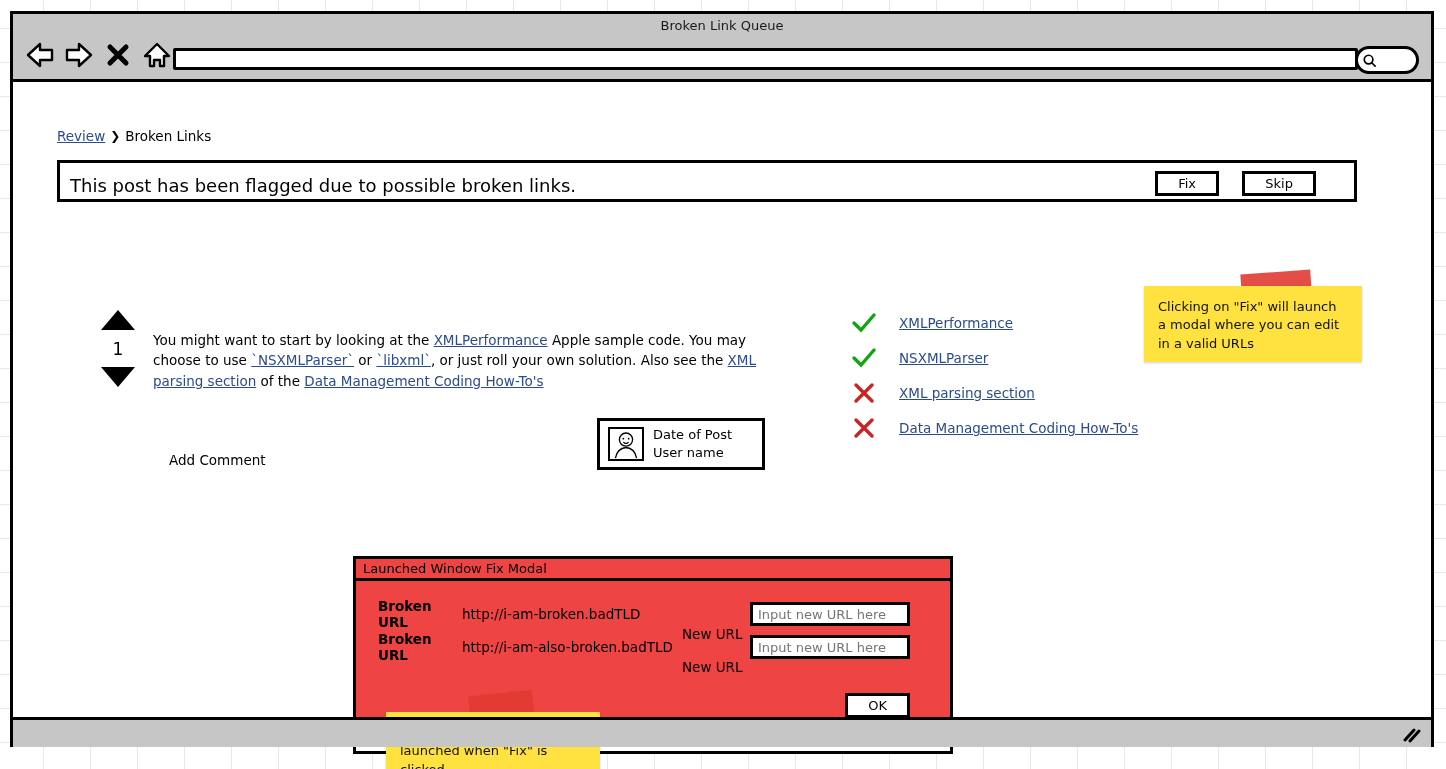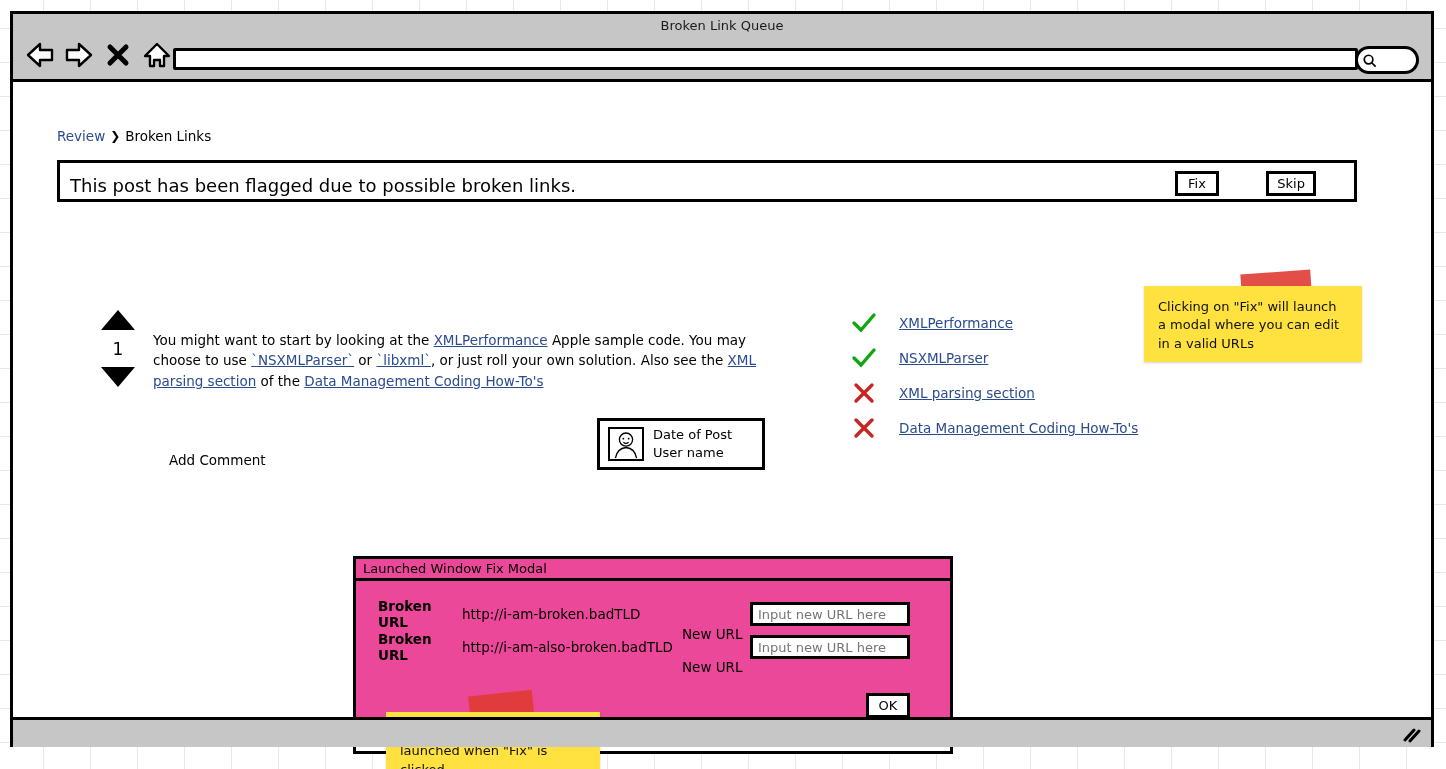--- a/index.html
+++ b/index.html
@@ -62,40 +62,40 @@
 
   
   #page { position:relative; height:665px; background:#fff; }
 
   #breadcrumb {
     position:absolute; left:44px; top:46px;
     font-size:13.5px; color:#000;
     display:flex; align-items:center; gap:5px;
   }
   #breadcrumb .crumb-link {
-    color:#2b4b8f; cursor:pointer;
+    color:#2b4b8f; text-decoration:underline; cursor:pointer;
   }
   #breadcrumb .sep { font-weight:bold; font-size:12px; }
 
   #flagbar {
     position:absolute; left:44px; top:78px;
     width:1300px; height:42px;
     border:3px solid #000; background:#fff;
   }
   #flagbar .msg {
     position:absolute; left:10px; top:12px;
     font-size:18px; color:#000;
   }
   .wfbtn {
     position:absolute; top:8px;
     min-width:44px; height:25px;
     border:3px solid #000; background:#fff;
     font-size:13px; font-family:"DejaVu Sans", sans-serif;
     display:flex; align-items:center; justify-content:center;
-    padding:0 8px; cursor:pointer;
+    padding:0 20px; cursor:pointer;
   }
   #fix-btn { right:135px; }
   #skip-btn { right:38px; }
 
   
   #votes {
     position:absolute; left:88px; top:228px;
     width:34px; text-align:center;
   }
   .tri-up, .tri-dn { width:0; height:0; margin:0 auto;
@@ -134,21 +134,21 @@
   .mark { width:26px; height:22px; flex:none; }
   .linkrow .lbl {
     font-size:13.5px; color:#2b4b8f;
     text-decoration:underline; cursor:pointer; white-space:nowrap;
   }
 
   
   #modal {
     position:absolute; left:340px; top:474px;
     width:600px; height:198px;
-    border:3px solid #000; background:#ec4899;
+    border:3px solid #000; background:#ef4444;
   }
   #modal-title {
     height:22px; border-bottom:3px solid #000;
     font-size:13px; color:#000;
     display:flex; align-items:center; padding-left:7px;
   }
   #modal-body { position:relative; height:145px; }
   .urlrow {
     position:absolute; left:22px; width:560px; height:30px;
     display:flex; align-items:center;

